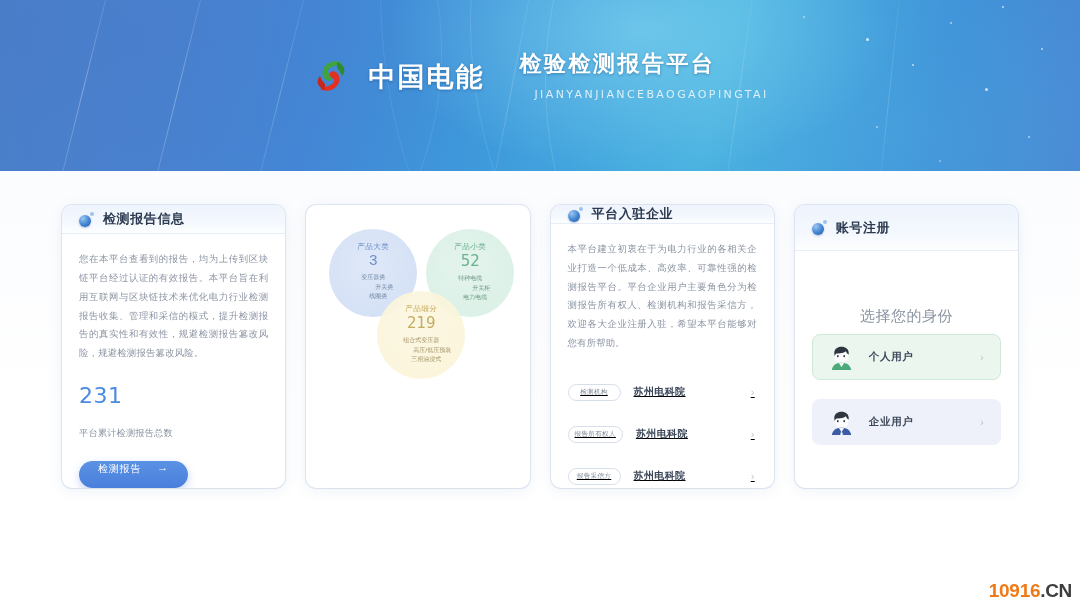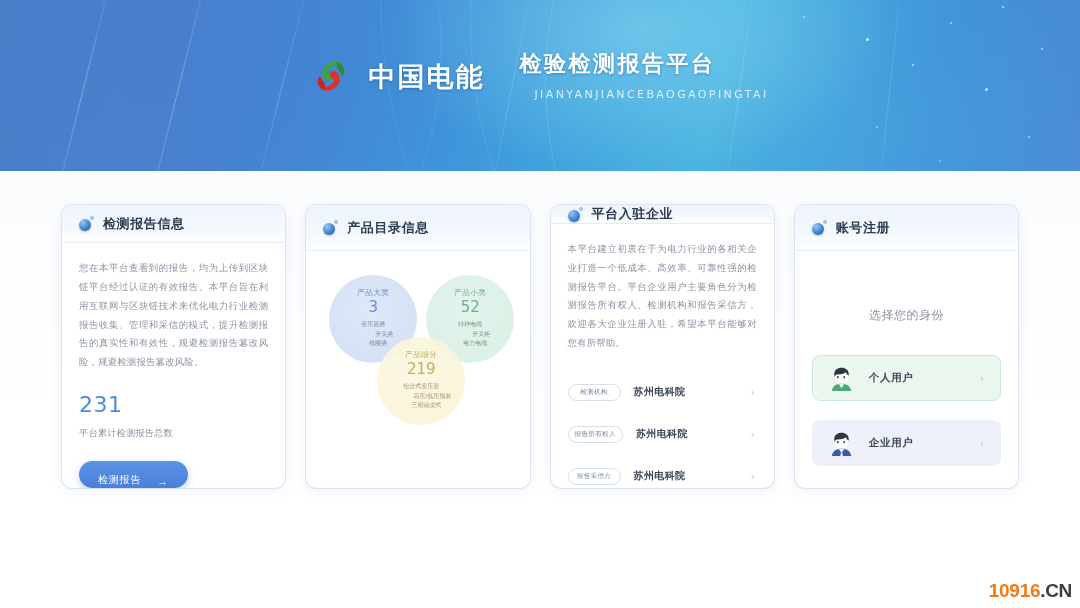--- a/index.html
+++ b/index.html
@@ -75,36 +75,37 @@
     background:rgba(140,185,235,.85);
   }
   .card-title{font-size:13px;font-weight:bold;color:#2b3a4f;letter-spacing:.6px;}
   .card-body{flex:1;padding:16px 17px 0 17px;position:relative;}
   .desc{
     font-size:9.4px;line-height:2.0;color:#8b94a3;text-align:justify;letter-spacing:.2px;margin:0;
   }
 
   
   .stat-num{font-size:22px;color:#4b8ade;font-weight:normal;line-height:1;margin-top:22px;letter-spacing:.5px;}
-  .stat-lbl{font-size:9.2px;color:#8b94a3;margin-top:11px;letter-spacing:.2px;}
+  .stat-lbl{font-size:9.2px;color:#8b94a3;margin-top:20px;letter-spacing:.2px;}
   .cta{
     margin-top:21px;width:109px;height:27px;border-radius:14px;
     background:linear-gradient(180deg,#5a92e4 0%,#4a7fdc 100%);
     box-shadow:0 3px 8px rgba(74,127,220,.32);
-    display:flex;align-items:flex-end;justify-content:center;gap:16px;
+    display:flex;align-items:flex-start;justify-content:center;gap:16px;
     color:#fff;font-size:10px;letter-spacing:.8px;cursor:pointer;border:none;
   }
   .cta .arrow{font-size:11px;line-height:1;}
 
   
   .venn{position:relative;width:205px;height:152px;margin-top:8px;}
   .bubble{position:absolute;border-radius:50%;text-align:center;}
   .b-blue{
     left:6px;top:0;width:88px;height:88px;
     background:radial-gradient(circle at 45% 40%,rgba(221,231,248,.95),rgba(205,219,243,.92));
+    font-family:Liberation Mono, monospace;
   }
   .b-green{
     left:103px;top:0;width:88px;height:88px;
     background:radial-gradient(circle at 45% 40%,rgba(226,243,235,.95),rgba(213,238,226,.9));
   }
   .b-yellow{
     left:54px;top:62px;width:88px;height:88px;
     background:radial-gradient(circle at 45% 40%,rgba(252,247,226,.95),rgba(250,243,213,.9));
   }
   .b-t{font-size:7.6px;letter-spacing:.4px;margin-top:13px;}
@@ -116,34 +117,34 @@
   .b-yellow .b-t,.b-yellow .b-n{color:#c5ab5f;}
   .b-blue .b-tags{color:#7489a6;}
   .b-green .b-tags{color:#6f9a86;}
   .b-yellow .b-tags{color:#a5946a;}
   .b-tags .r.ofs1{padding-left:22px;}
   .b-tags .r.ofs2{padding-left:10px;}
 
   
   .ent-list{margin-top:27px;}
   .ent-row{
-    display:flex;align-items:center;height:25px;margin-bottom:17px;cursor:pointer;
+    display:flex;align-items:center;height:25px;margin-bottom:17px;cursor:pointer;text-decoration:underline;
   }
   .ent-tag{
     min-width:53px;height:17px;border-radius:9px;border:1px solid #d6deea;
     display:flex;align-items:center;justify-content:center;padding:0 6px;
     font-size:6.6px;color:#7d8797;letter-spacing:.3px;background:#fff;box-sizing:border-box;
   }
   .ent-name{flex:1;margin-left:13px;font-size:10px;color:#3b4758;font-weight:bold;letter-spacing:.4px;}
   .chev{color:#b9c2ce;font-size:10px;margin-right:2px;}
 
   
-  .choose{margin-top:40px;text-align:center;font-size:12px;color:#8b94a3;letter-spacing:.5px;}
+  .choose{margin-top:40px;text-align:center;font-size:15px;color:#8b94a3;letter-spacing:.5px;}
   .role{
-    margin-top:31px;height:46px;border-radius:8px;display:flex;align-items:center;padding:0 14px;
+    margin-top:8px;height:46px;border-radius:8px;display:flex;align-items:center;padding:0 14px;
     cursor:pointer;box-sizing:border-box;
   }
   .role.personal{background:#eaf6ee;border:1px solid #cfe9d9;}
   .role.enterprise{background:#eef1fa;border:1px solid transparent;margin-top:19px;}
   .avatar{width:29px;height:29px;flex:none;position:relative;}
   .role-lbl{flex:1;margin-left:13px;font-size:10.5px;color:#3b4758;font-weight:bold;letter-spacing:.7px;}
 
   
   .wm{
     position:absolute;right:8px;bottom:6px;font-size:19px;font-weight:bold;letter-spacing:-.3px;
@@ -215,27 +216,20 @@
         <div class="stat-num">231</div>
         <div class="stat-lbl">平台累计检测报告总数</div>
         <button class="cta">
           <span>检测报告</span>
           <span class="arrow">→</span>
         </button>
       </div>
     </div>
 
     <div class="card">
-      <div class="card-head">
-        <span class="orb">
-          <span class="ball"></span>
-            <span class="spark"></span>
-        </span>
-        <span class="card-title">产品目录信息</span>
-      </div>
       <div class="card-body">
         <div class="venn">
 
           <div class="bubble b-blue">
             <div class="b-t">产品大类</div>
             <div class="b-n">3</div>
             <div class="b-tags">
               <span class="r">变压器类</span>
               <span class="r ofs1">开关类</span>
               <span class="r ofs2">线圈类</span>

